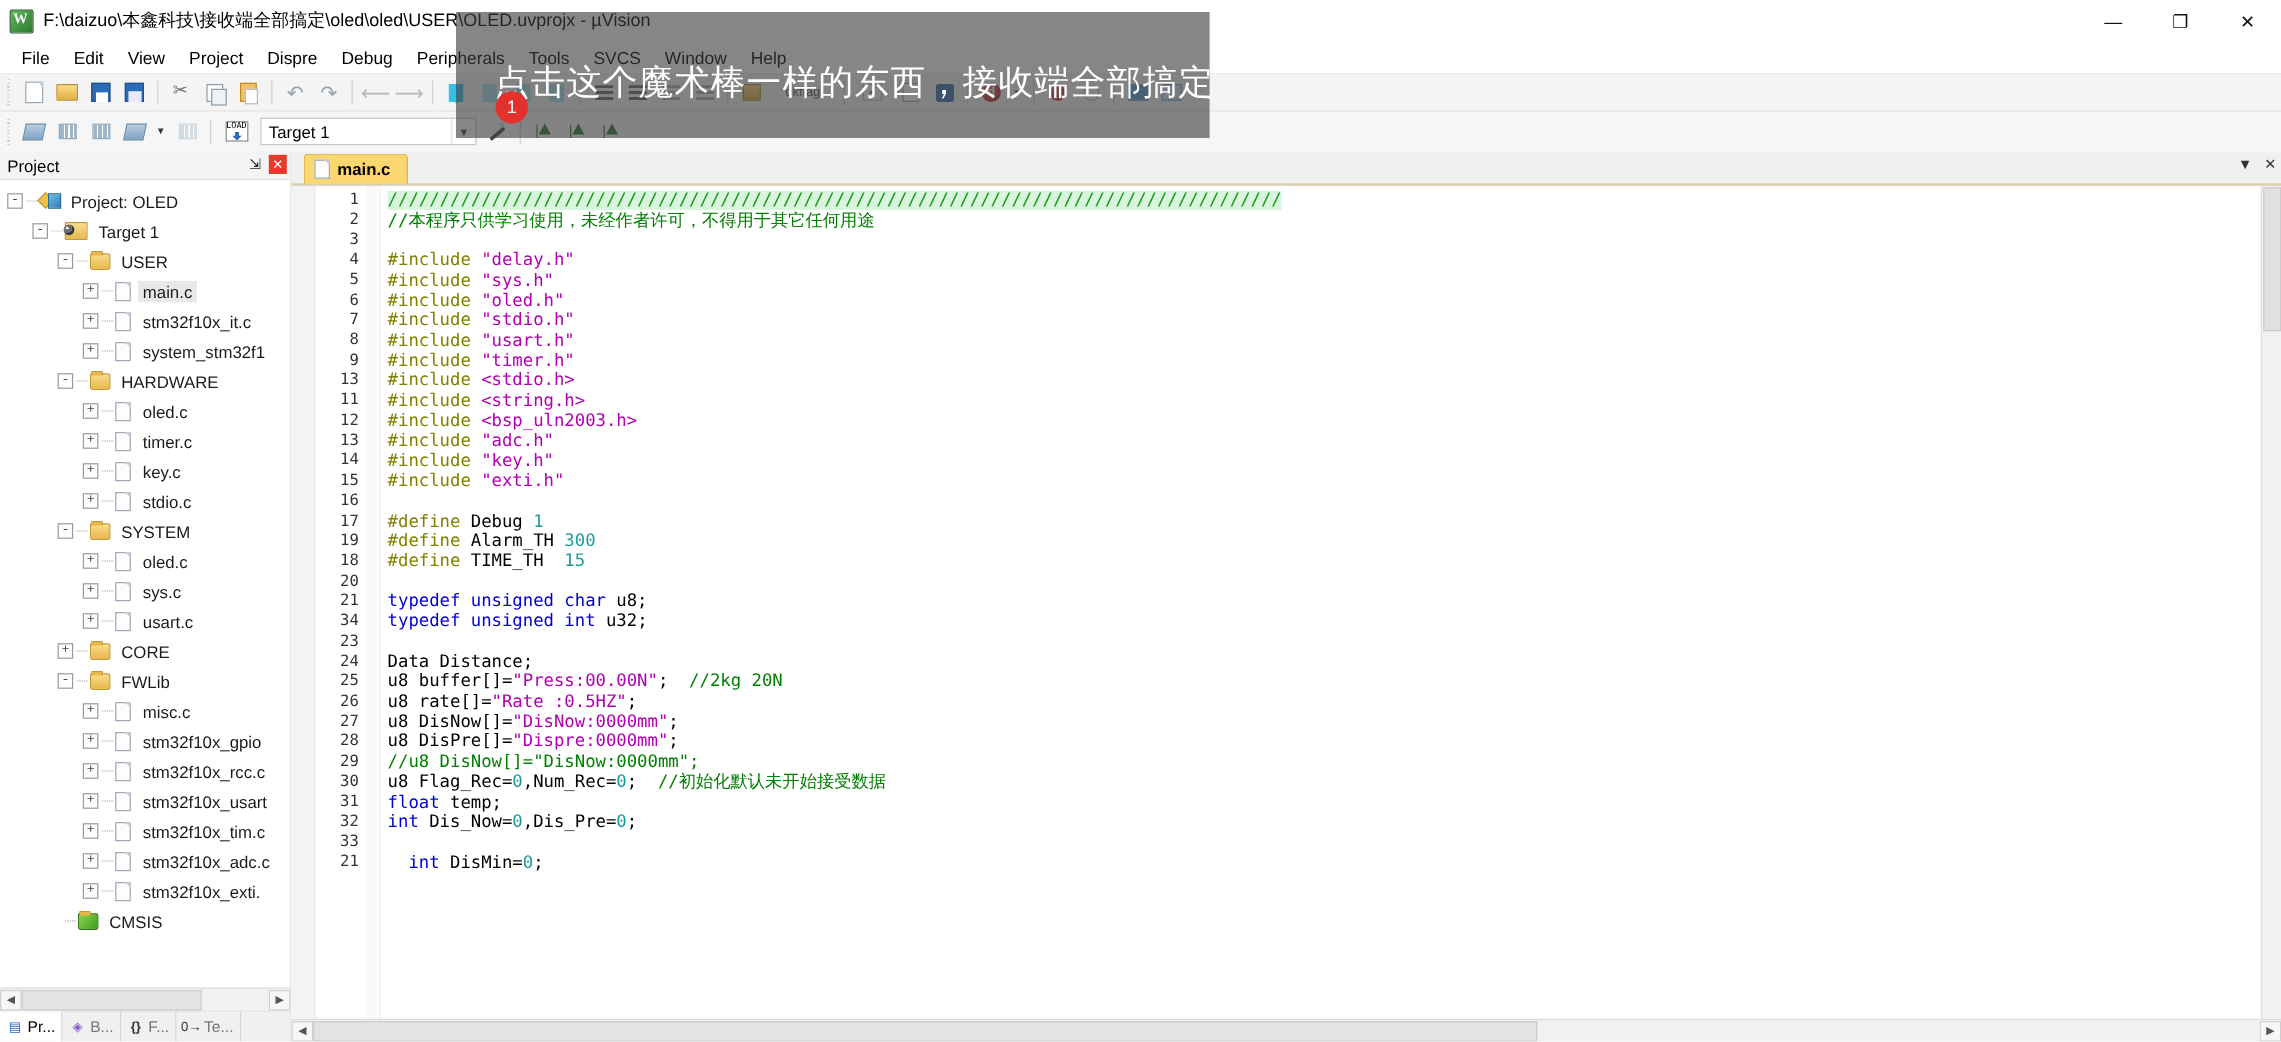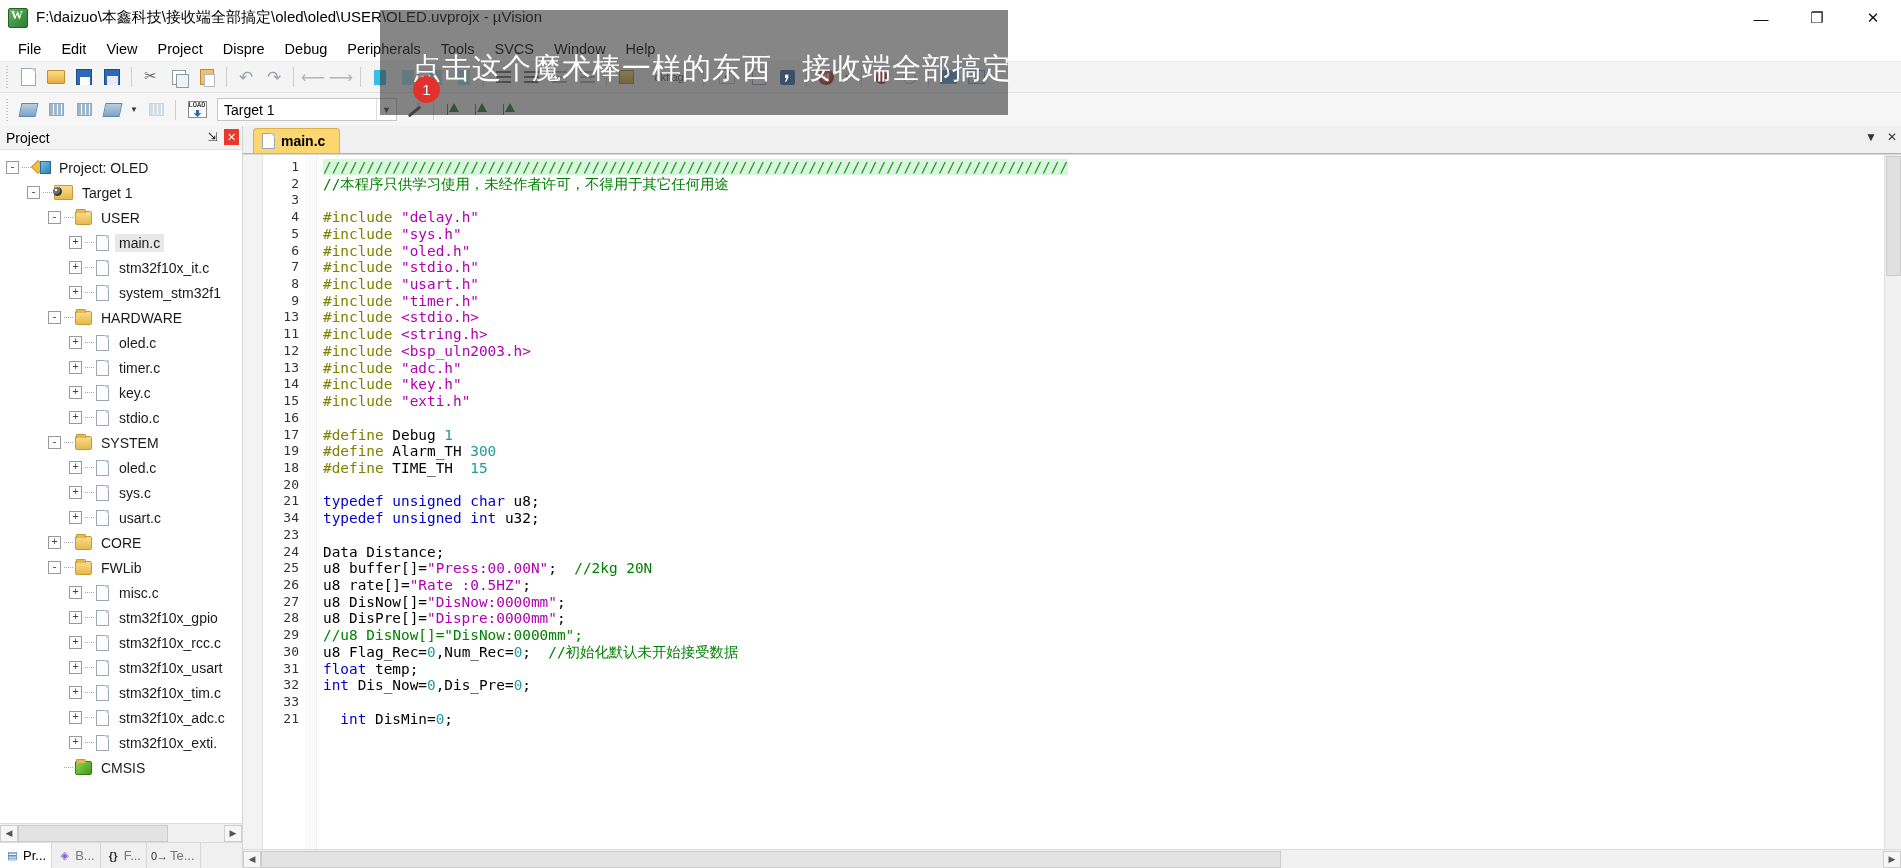--- a/index.html
+++ b/index.html
@@ -773,21 +773,21 @@
           <span class="dots"></span>
           <span class="icon-file"></span>
           <span class="tlabel">stm32f10x_adc.c</span>
         </div>
         <div class="trow" style="padding-left: 69px;">
           <span class="expander">+</span>
           <span class="dots"></span>
           <span class="icon-file"></span>
           <span class="tlabel">stm32f10x_exti.</span>
         </div>
-        <div class="trow" style="padding-left: 48px;">
+        <div class="trow" style="padding-left: 38px;">
           <span class="expander blank"></span>
           <span class="dots"></span>
           <span class="icon-folder" style="background: linear-gradient(135deg, rgb(143, 212, 79), rgb(63, 155, 31)); border-color: rgb(47, 122, 24);"></span>
           <span class="tlabel">CMSIS</span>
         </div>
       </div>
 
     <div id="panel-hscroll">
       <div class="sbar-arrow">◀</div>
       <div class="sbar-track">

